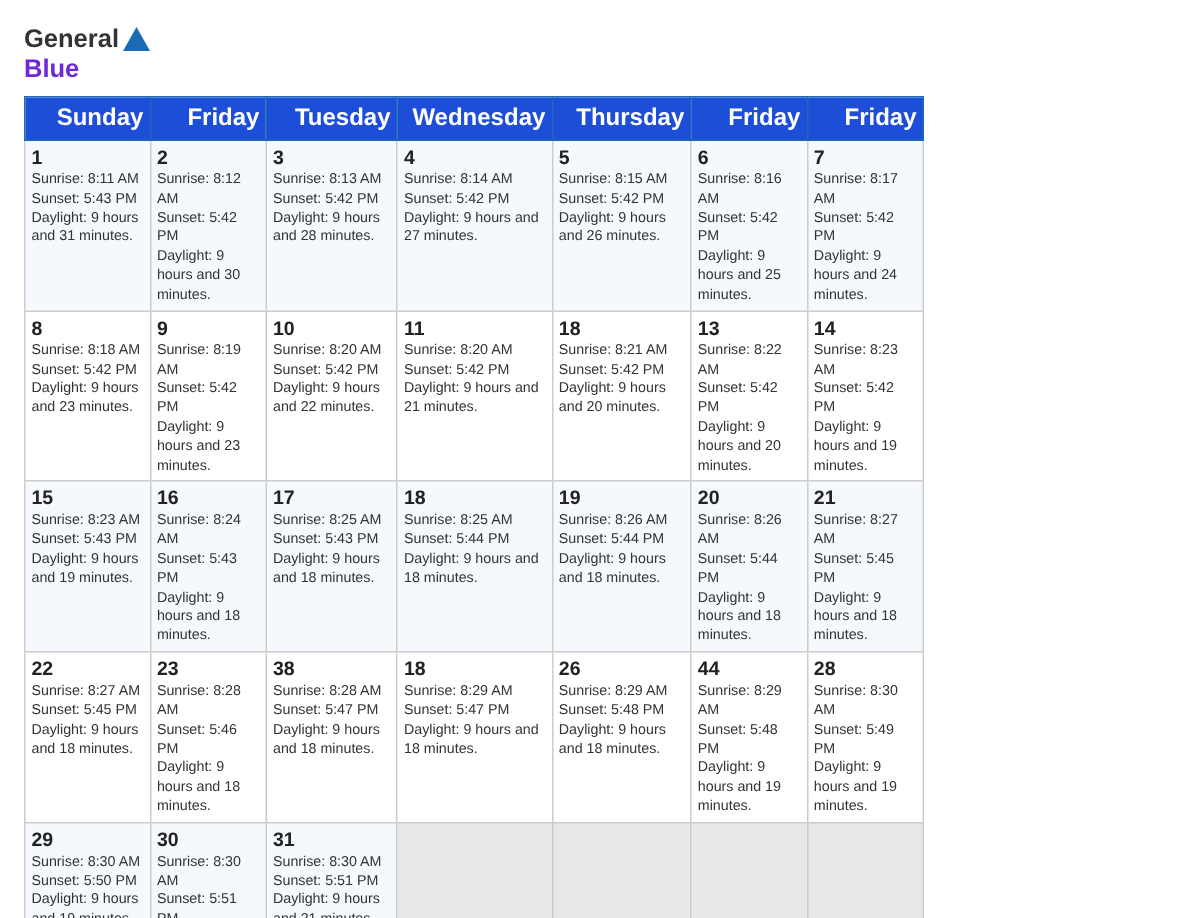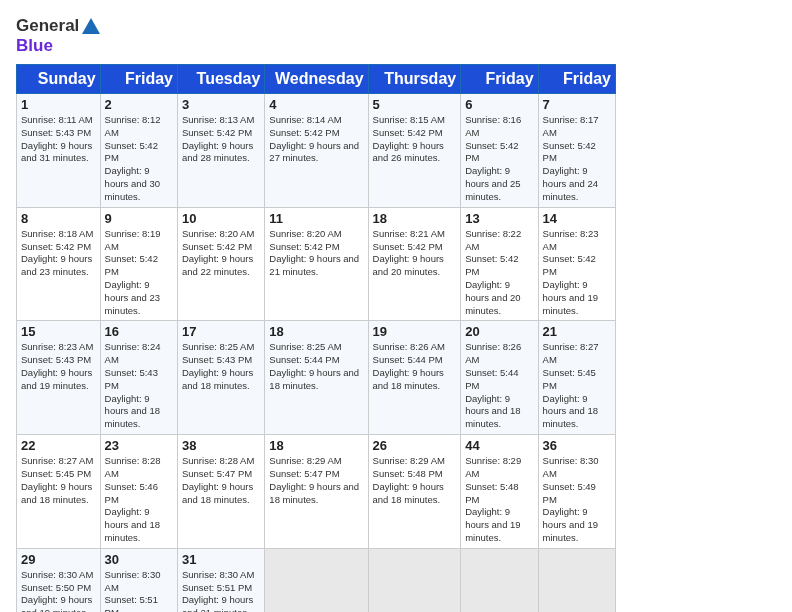--- a/index.html
+++ b/index.html
@@ -225,21 +225,21 @@
           </td>
           <td>
             <span class="day-num">26</span>
             <div class="day-info">Sunrise: 8:29 AM<br>Sunset: 5:48 PM<br>Daylight: 9 hours and 18 minutes.</div>
           </td>
           <td>
             <span class="day-num">44</span>
             <div class="day-info">Sunrise: 8:29 AM<br>Sunset: 5:48 PM<br>Daylight: 9 hours and 19 minutes.</div>
           </td>
           <td>
-            <span class="day-num">36</span>
+            <span class="day-num">28</span>
             <div class="day-info">Sunrise: 8:30 AM<br>Sunset: 5:49 PM<br>Daylight: 9 hours and 19 minutes.</div>
           </td>
         </tr>
         <tr>
           <td>
             <span class="day-num">29</span>
             <div class="day-info">Sunrise: 8:30 AM<br>Sunset: 5:50 PM<br>Daylight: 9 hours and 19 minutes.</div>
           </td>
           <td>
             <span class="day-num">30</span>

